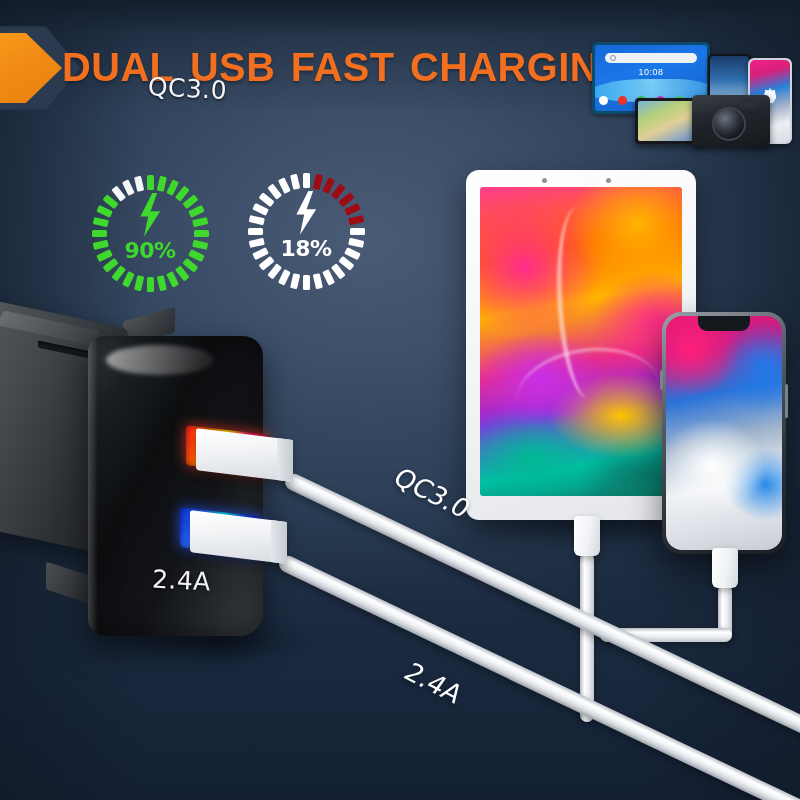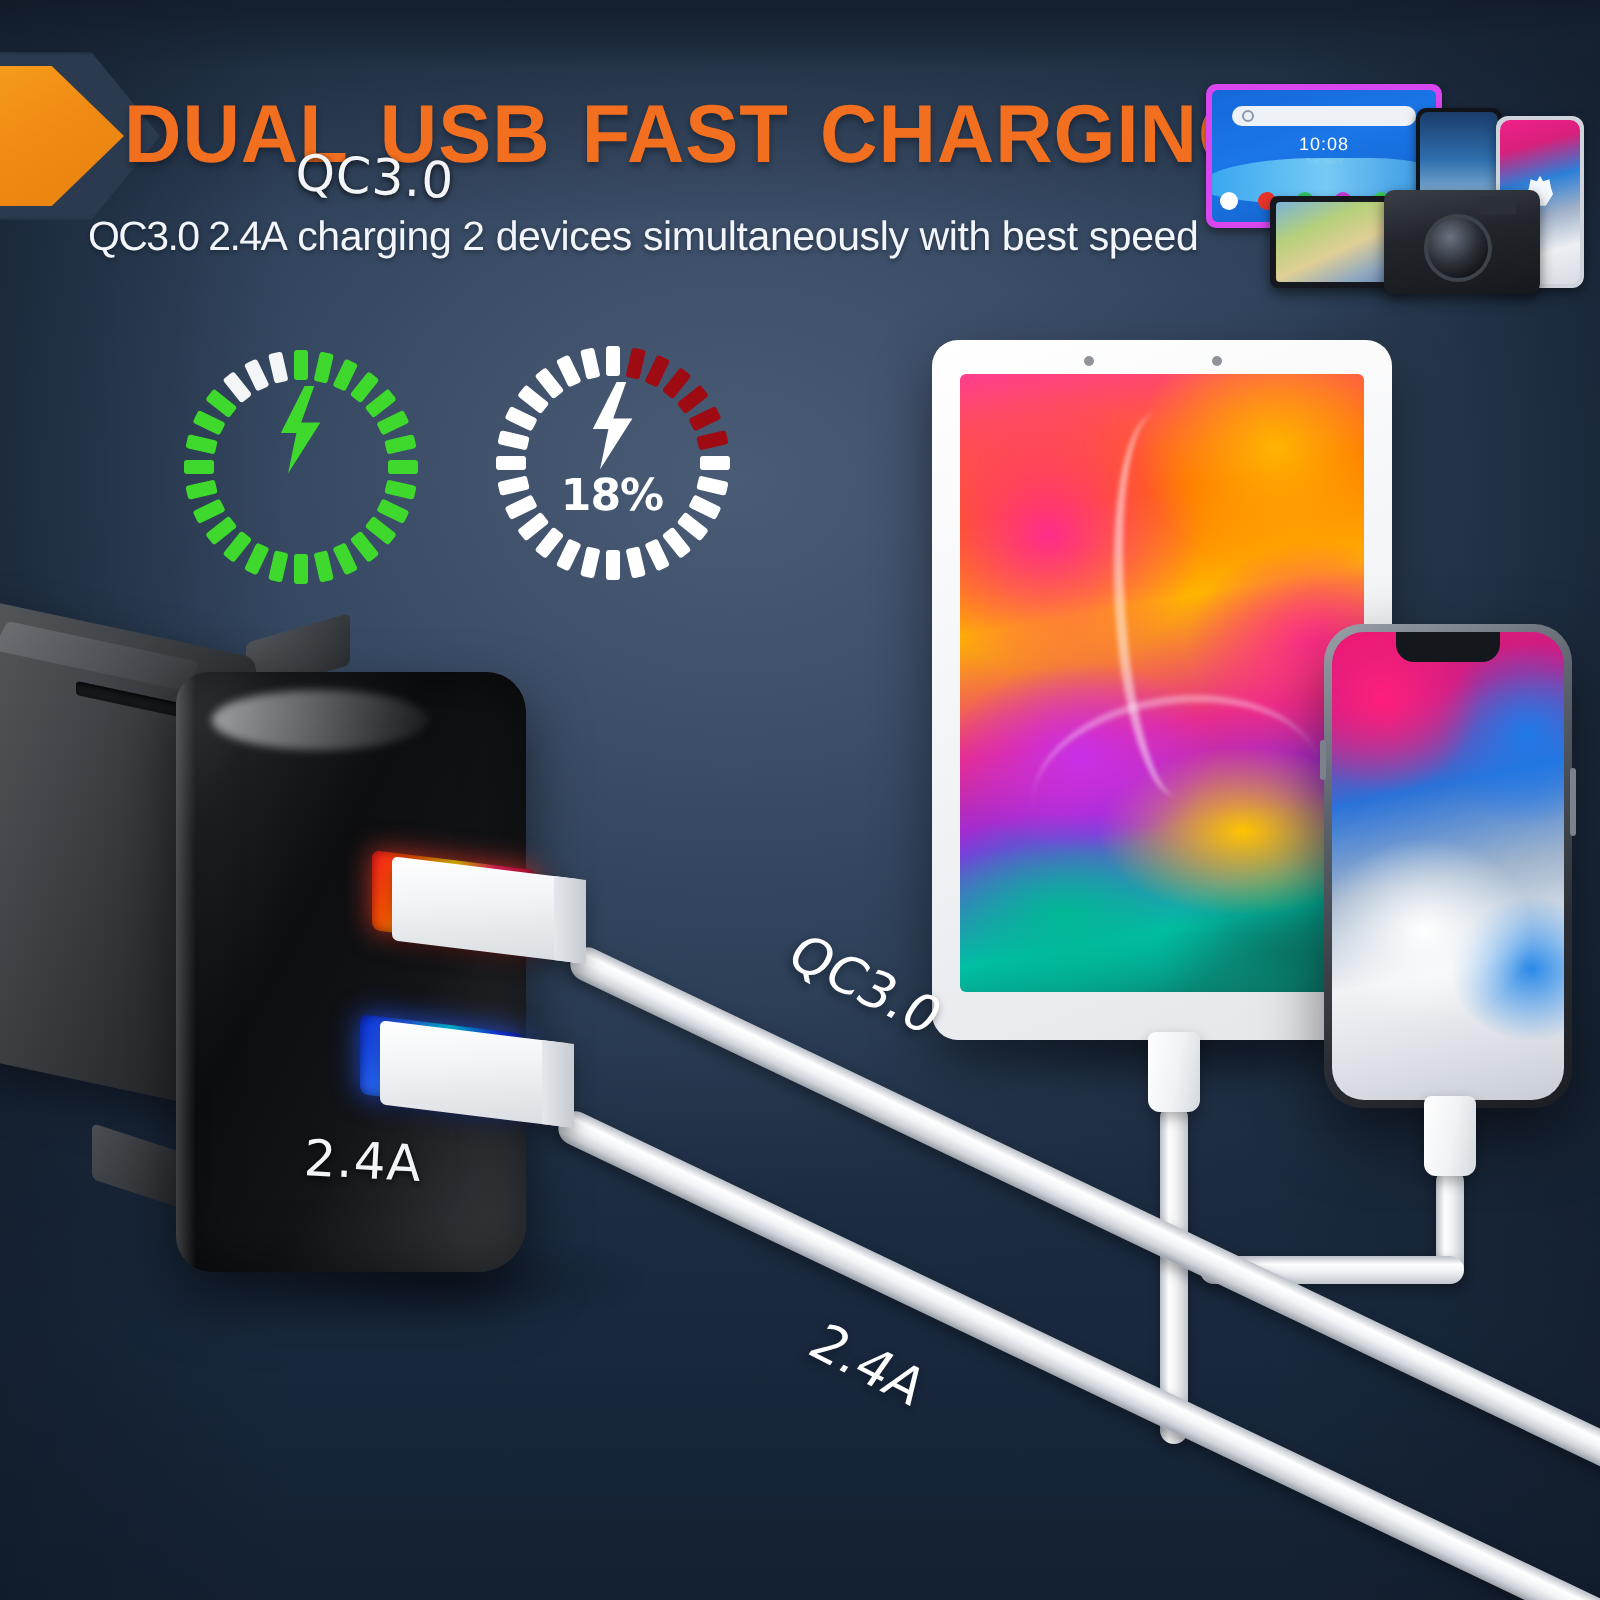--- a/index.html
+++ b/index.html
@@ -70,22 +70,22 @@
     color:#f2f5f9;
     white-space:nowrap;
     letter-spacing:-0.2px;
     text-shadow:0 1px 2px rgba(10,18,30,0.5);
   }
   .subtitle .tight { letter-spacing:-0.8px; }
 
   
   .collage { position:absolute; left:580px; top:32px; width:220px; height:118px; }
   .col-tab {
-    position:absolute; left:23px; top:10px; width:118px; height:72px;
-    background:#d946ef;
+    position:absolute; left:12px; top:10px; width:118px; height:72px;
+    background:#0c4a6e;
     border-radius:5px;
     padding:3px;
     box-shadow:0 2px 5px rgba(0,0,0,0.45);
   }
   .col-tab-screen {
     width:100%; height:100%; border-radius:3px; position:relative; overflow:hidden;
     background:linear-gradient(165deg,#1668d8 0%, #1b76e8 40%, #1360c6 100%);
   }
   .col-tab-search {
     position:absolute; left:9%; top:12%; width:82%; height:15%;
@@ -424,23 +424,20 @@
   <div class="bg-base"></div>
   <div class="bg-top-dark"></div>
   <div class="bg-low"></div>
   <div class="bg-vig"></div>
 
   <div class="chev-shadow"></div>
   <div class="chev"></div>
 
   <div class="headline">
     <span>DUAL</span><span>USB</span><span>FAST</span><span>CHARGING</span>
-  </div>
-  <div class="subtitle">
-    <span class="tight">QC3.0 2.4A</span><span> charging 2 devices simultaneously with best speed</span>
   </div>
 
   <div class="collage">
     <div class="col-tab">
       <div class="col-tab-screen">
         <div class="col-tab-search"></div>
         <div class="col-tab-clock">10:08</div>
         <div class="col-tab-date">Tue, Jan 7</div>
         <div class="col-tab-wave"></div>
         <div class="col-tab-dock">
@@ -460,20 +457,21 @@
       <div class="col-phone-b-scr"></div>
     </div>
     <div class="col-gps">
       <div class="col-gps-scr"></div>
     </div>
     <div class="col-cam"></div>
   </div>
 
   <div class="gauge gauge-90 g90" id="g90">
     <div class="bolt"></div>
+    <div class="pct">90%</div>
   <div class="seg" style="transform: rotate(-90deg) translate(51px) rotate(90deg); background: rgb(62, 217, 44);"></div>
       <div class="seg" style="transform: rotate(-77.1429deg) translate(51px) rotate(90deg); background: rgb(62, 217, 44);"></div>
       <div class="seg" style="transform: rotate(-64.2857deg) translate(51px) rotate(90deg); background: rgb(62, 217, 44);"></div>
       <div class="seg" style="transform: rotate(-51.4286deg) translate(51px) rotate(90deg); background: rgb(62, 217, 44);"></div>
       <div class="seg" style="transform: rotate(-38.5714deg) translate(51px) rotate(90deg); background: rgb(62, 217, 44);"></div>
       <div class="seg" style="transform: rotate(-25.7143deg) translate(51px) rotate(90deg); background: rgb(62, 217, 44);"></div>
       <div class="seg" style="transform: rotate(-12.8571deg) translate(51px) rotate(90deg); background: rgb(62, 217, 44);"></div>
       <div class="seg" style="transform: rotate(0deg) translate(51px) rotate(90deg); background: rgb(62, 217, 44);"></div>
       <div class="seg" style="transform: rotate(12.8571deg) translate(51px) rotate(90deg); background: rgb(62, 217, 44);"></div>
       <div class="seg" style="transform: rotate(25.7143deg) translate(51px) rotate(90deg); background: rgb(62, 217, 44);"></div>

